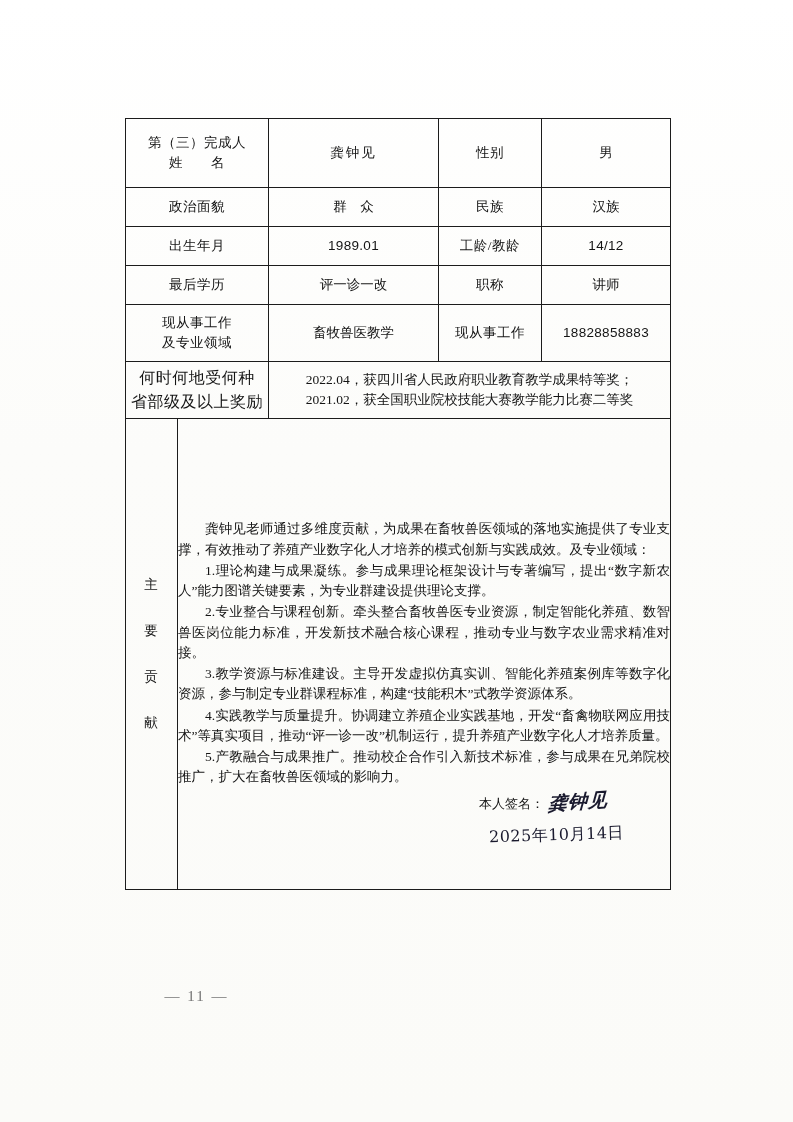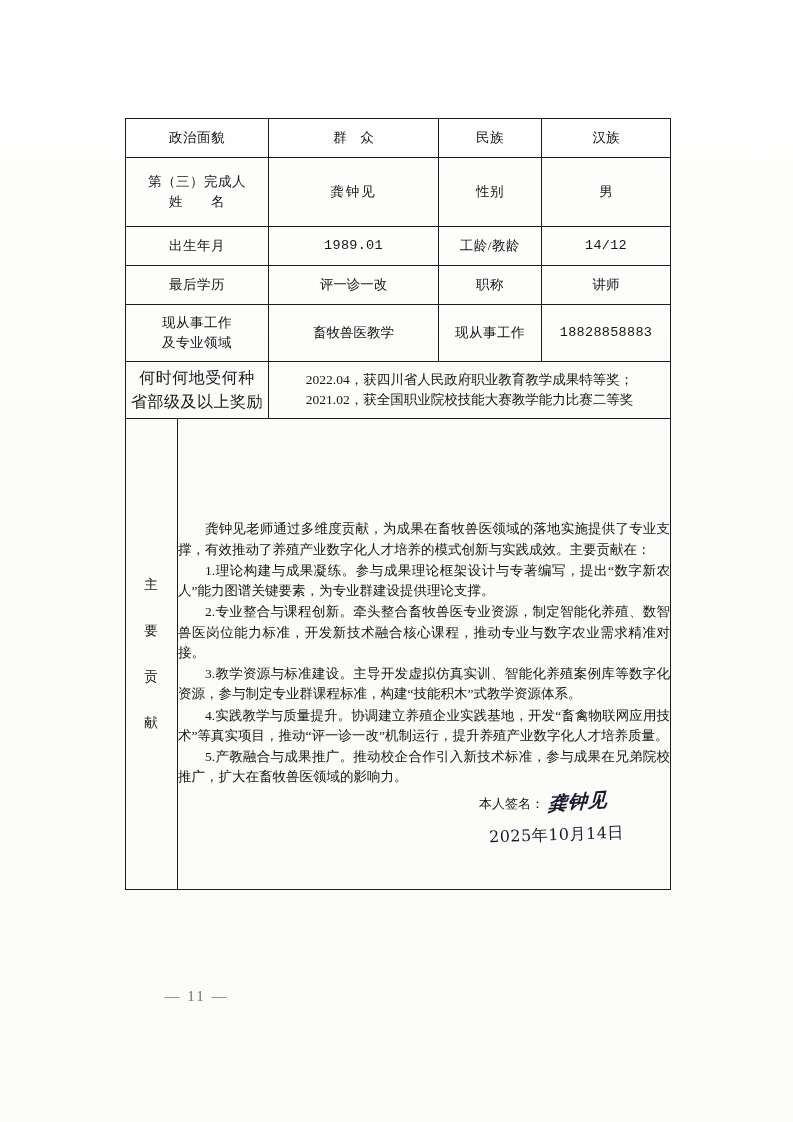--- a/index.html
+++ b/index.html
@@ -50,21 +50,21 @@
   .lbl {
     letter-spacing: 0.5px;
   }
   .lbl-2line {
     line-height: 1.8;
   }
   .val {
     font-size: 13px;
   }
   .val-num {
-    font-family: Liberation Mono, monospace;
+    font-family: Liberation Sans, sans-serif;
     font-size: 13px;
     letter-spacing: 0.3px;
     margin-top: 32px;
   }
   .spaced-name {
     letter-spacing: 2px;
   }
   .awards-cell {
     text-align: left;
     padding: 7px 8px 7px 10px;
@@ -152,34 +152,34 @@
   <table class="form">
     <colgroup>
       <col style="width:52px">
       <col style="width:91px">
       <col style="width:170px">
       <col style="width:103px">
       <col style="width:129px">
     </colgroup>
     <tbody>
       <tr>
+        <td colspan="2" class="lbl lbl-2line" style="height:68px">
+          <div>第（三）完成人</div>
+          <div>姓　　名</div>
+        </td>
+        <td class="val spaced-name">龚钟见</td>
+        <td class="lbl">性别</td>
+        <td class="val">男</td>
+      </tr>
+
+      <tr>
         <td colspan="2" class="lbl" style="height:38px">政治面貌</td>
         <td class="val">群　众</td>
         <td class="lbl">民族</td>
         <td class="val">汉族</td>
-      </tr>
-
-      <tr>
-        <td colspan="2" class="lbl lbl-2line" style="height:68px">
-          <div>第（三）完成人</div>
-          <div>姓　　名</div>
-        </td>
-        <td class="val spaced-name">龚钟见</td>
-        <td class="lbl">性别</td>
-        <td class="val">男</td>
       </tr>
 
       <tr>
         <td colspan="2" class="lbl" style="height:38px">出生年月</td>
         <td class="val-num">1989.01</td>
         <td class="lbl">工龄/教龄</td>
         <td class="val-num">14/12</td>
       </tr>
 
 
@@ -212,21 +212,21 @@
       </tr>
 
       <tr>
         <td class="vert-label">
           <span>主</span>
           <span>要</span>
           <span>贡</span>
           <span>献</span>
         </td>
         <td colspan="4" class="contrib-cell">
-          <p>龚钟见老师通过多维度贡献，为成果在畜牧兽医领域的落地实施提供了专业支撑，有效推动了养殖产业数字化人才培养的模式创新与实践成效。主要贡献在：</p>
+          <p>龚钟见老师通过多维度贡献，为成果在畜牧兽医领域的落地实施提供了专业支撑，有效推动了养殖产业数字化人才培养的模式创新与实践成效。及专业领域：</p>
           <p>1.理论构建与成果凝练。参与成果理论框架设计与专著编写，提出“数字新农人”能力图谱关键要素，为专业群建设提供理论支撑。</p>
           <p>2.专业整合与课程创新。牵头整合畜牧兽医专业资源，制定智能化养殖、数智兽医岗位能力标准，开发新技术融合核心课程，推动专业与数字农业需求精准对接。</p>
           <p>3.教学资源与标准建设。主导开发虚拟仿真实训、智能化养殖案例库等数字化资源，参与制定专业群课程标准，构建“技能积木”式教学资源体系。</p>
           <p>4.实践教学与质量提升。协调建立养殖企业实践基地，开发“畜禽物联网应用技术”等真实项目，推动“评一诊一改”机制运行，提升养殖产业数字化人才培养质量。</p>
           <p>5.产教融合与成果推广。推动校企合作引入新技术标准，参与成果在兄弟院校推广，扩大在畜牧兽医领域的影响力。</p>
 
           <div class="sign-block">
             <div class="sign-line">
               <span>本人签名：</span><span class="sig-script">龚钟见</span>
             </div>

